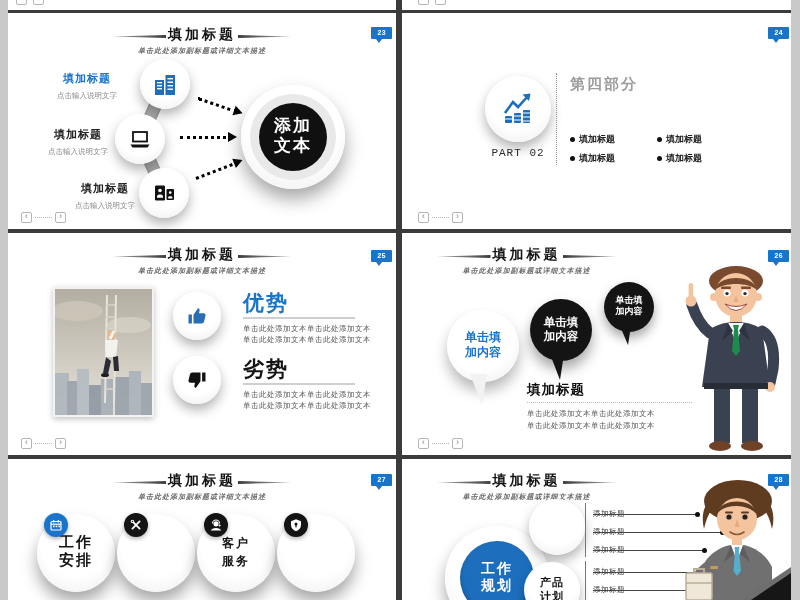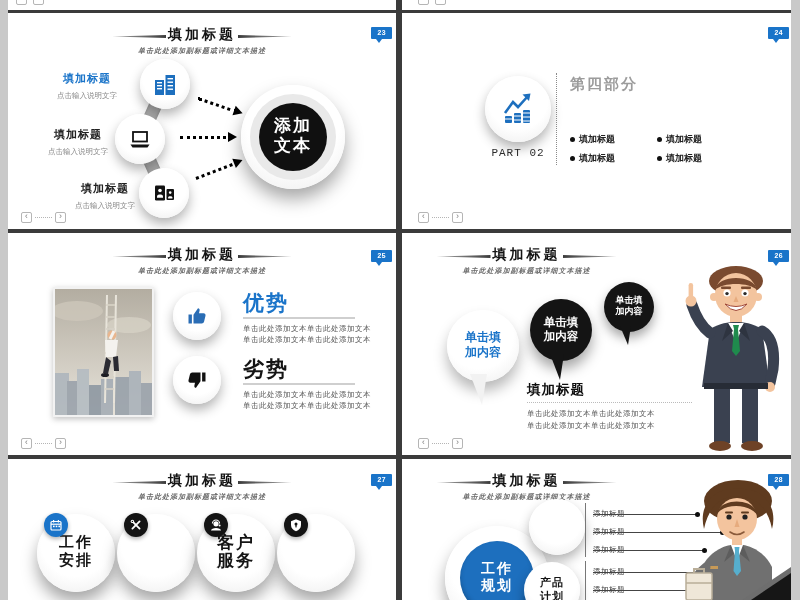--- a/index.html
+++ b/index.html
@@ -394,21 +394,21 @@
           <g stroke="#fff" stroke-width="1.8" stroke-linecap="round">
             <line x1="3.4" y1="3.4" x2="10.6" y2="10.6"></line>
             <line x1="10.6" y1="3.4" x2="3.4" y2="10.6"></line>
           </g>
           <circle cx="3.4" cy="3.4" r="1.7" fill="#fff"></circle>
           <circle cx="3.4" cy="3.4" r="0.7" fill="#141414"></circle>
         </svg>
     </div>
 
     <div class="pcircle" style="left:189px;top:55px;width:78px;height:78px;box-shadow:0 10px 16px rgba(0,0,0,.35);"></div>
-    <div class="ctext" style="left:189px;top:55px;width:78px;height:78px;font-size:17px;line-height:18px;letter-spacing:2px;color:#141414;">
+    <div class="ctext" style="left:189px;top:55px;width:78px;height:78px;font-size:12px;line-height:18px;letter-spacing:2px;color:#141414;">
       <span>客户</span>
       <span>服务</span>
     </div>
     <div class="icwrap" style="left:196px;top:54px;width:24px;height:24px;border-radius:50%;background:#141414;box-shadow:0 2px 4px rgba(0,0,0,.3);">
       <svg width="14" height="14" viewBox="0 0 14 14">
           <circle cx="7" cy="5.8" r="2.6" fill="#fff"></circle>
           <path d="M2,12.6 c0,-3.6 10,-3.6 10,0 z" fill="#fff"></path>
           <path d="M3.4,5.6 a3.6,3.6 0 0 1 7.2,0" fill="none" stroke="#fff" stroke-width="1.1"></path>
           <circle cx="10.6" cy="7.4" r="1" fill="#fff"></circle>
         </svg>

